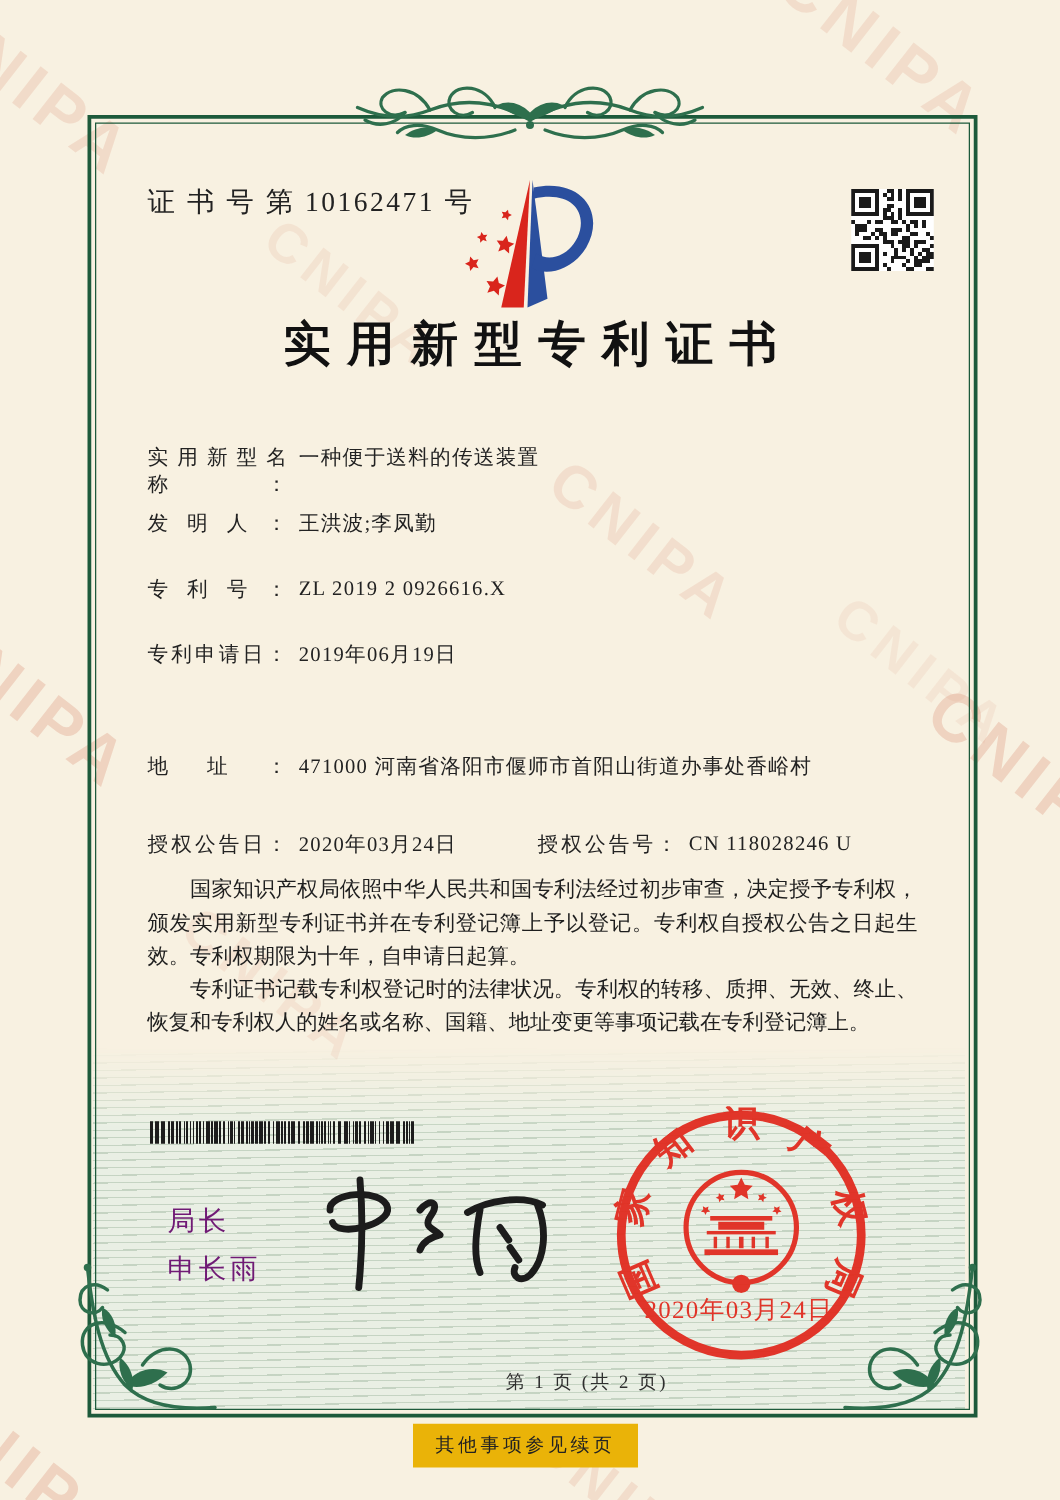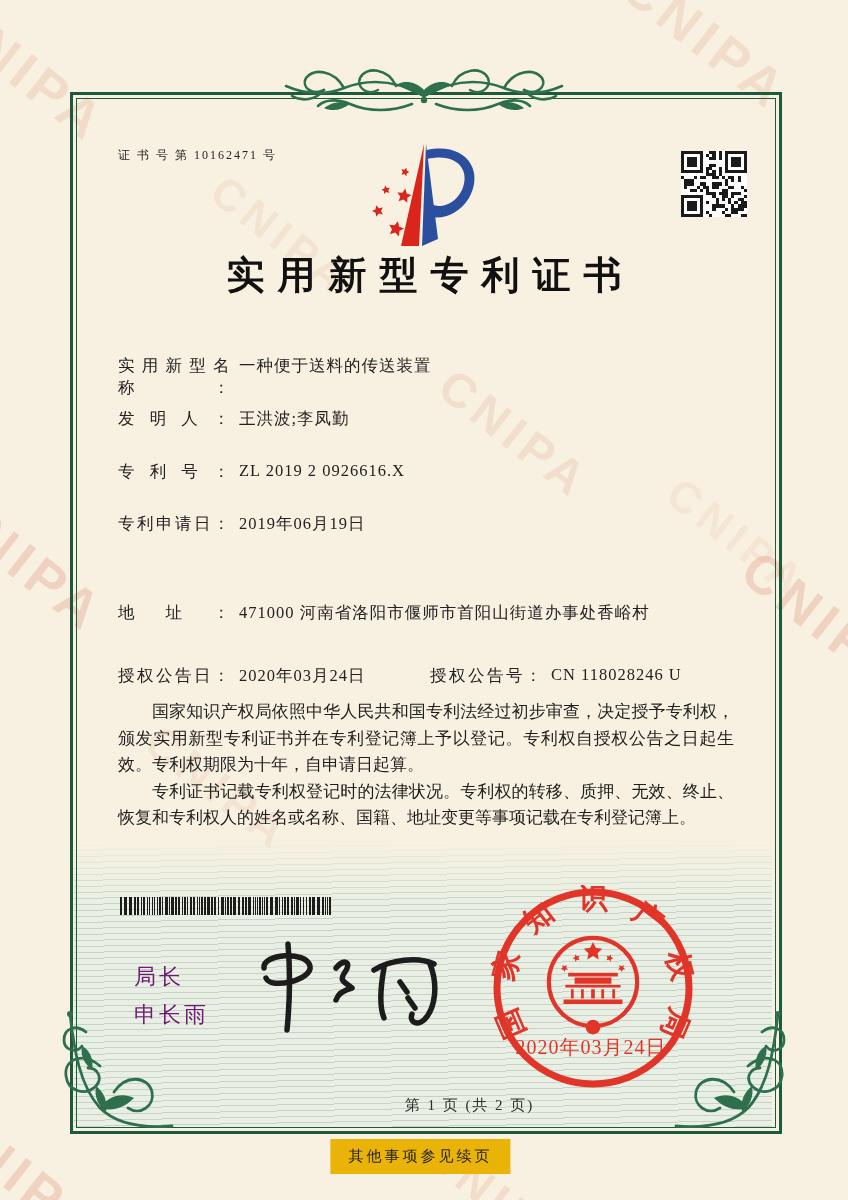--- a/index.html
+++ b/index.html
@@ -12,21 +12,21 @@
   
   .frame{position:absolute;left:70px;top:92px;width:706px;height:1036px;
          border:3px solid #1d5a3b;z-index:2;}
   .frame-inner{position:absolute;left:3px;top:3px;right:3px;bottom:3px;border:1px solid #1d5a3b;}
   .guilloche{position:absolute;left:74px;top:838px;width:698px;height:290px;z-index:1;
       background-color:#e9efe4;
       background-image:repeating-linear-gradient(179deg,rgba(90,130,95,.25) 0 1px,rgba(0,0,0,0) 1px 6px);
       -webkit-mask-image:linear-gradient(to bottom,transparent,#000 22%);
       mask-image:linear-gradient(to bottom,transparent,#000 22%);}
   .content{position:absolute;inset:0;z-index:3;}
-  .certno{position:absolute;left:118px;top:147px;font-size:12px;letter-spacing:2px;text-align:center;}
+  .certno{position:absolute;left:118px;top:147px;font-size:22px;letter-spacing:2px;text-align:center;}
   .logo{position:absolute;left:363px;top:140px;}
   .qr{position:absolute;left:681px;top:151px;}
   .title{position:absolute;left:0;top:250px;width:100%;text-align:center;
          font-size:38px;font-weight:700;letter-spacing:13px;text-indent:13px;color:#111;}
   .row{position:absolute;left:118px;right:76px;font-size:16.5px;letter-spacing:.5px;}
   .lbl{display:inline-block;width:112px;text-align:justify;text-align-last:justify;
        -moz-text-align-last:justify;vertical-align:top;}
   .val{margin-left:9px;letter-spacing:1px;}
   .pair2{position:absolute;left:312px;top:0;}
   .paras{position:absolute;left:118px;top:699px;width:616px;font-size:17px;

